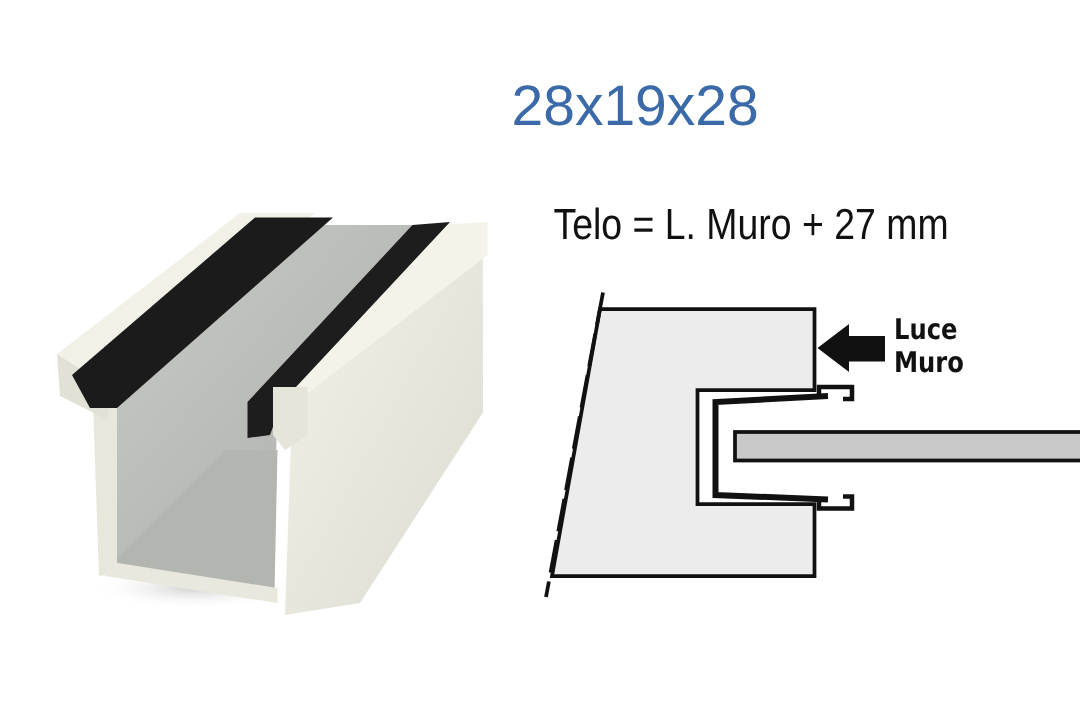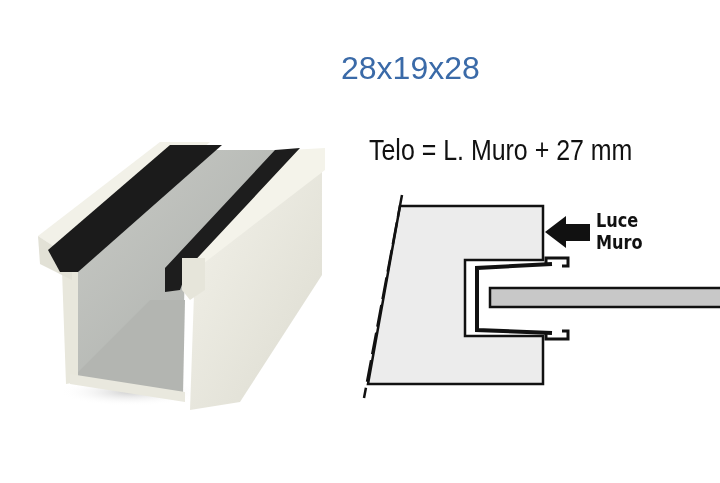--- a/index.html
+++ b/index.html
@@ -1,17 +1,17 @@
 <!DOCTYPE html>
 <html><head>
   <meta charset="utf-8">
   <style>
     html, body { margin:0; padding:0; background:#ffffff; }
     body { width:720px; height:483px; position:relative; overflow:hidden; font-family:"Liberation Sans", sans-serif; }
-    .title { position:absolute; left:341px; top:50px; font-size:32px; color:#3a6aa8; font-weight:normal; letter-spacing:0px; }
+    .title { position:absolute; left:341px; top:50px; font-size:38px; color:#3a6aa8; font-weight:normal; letter-spacing:0px; }
     .formula { position:absolute; left:369px; top:134px; font-size:29px; color:#111; transform:scaleX(0.86); transform-origin:left top; white-space:nowrap; }
     .photo { position:absolute; left:0; top:0; }
     .diagram { position:absolute; left:0; top:0; }
     .label { position:absolute; font-family:"DejaVu Sans", sans-serif; font-weight:bold; font-size:19px; color:#111; line-height:22px; transform:scaleX(0.85); transform-origin:left top; }
   </style>
 </head>
 <body>
 
 <svg class="photo" width="360" height="483" viewBox="0 0 360 483">
   <defs>

